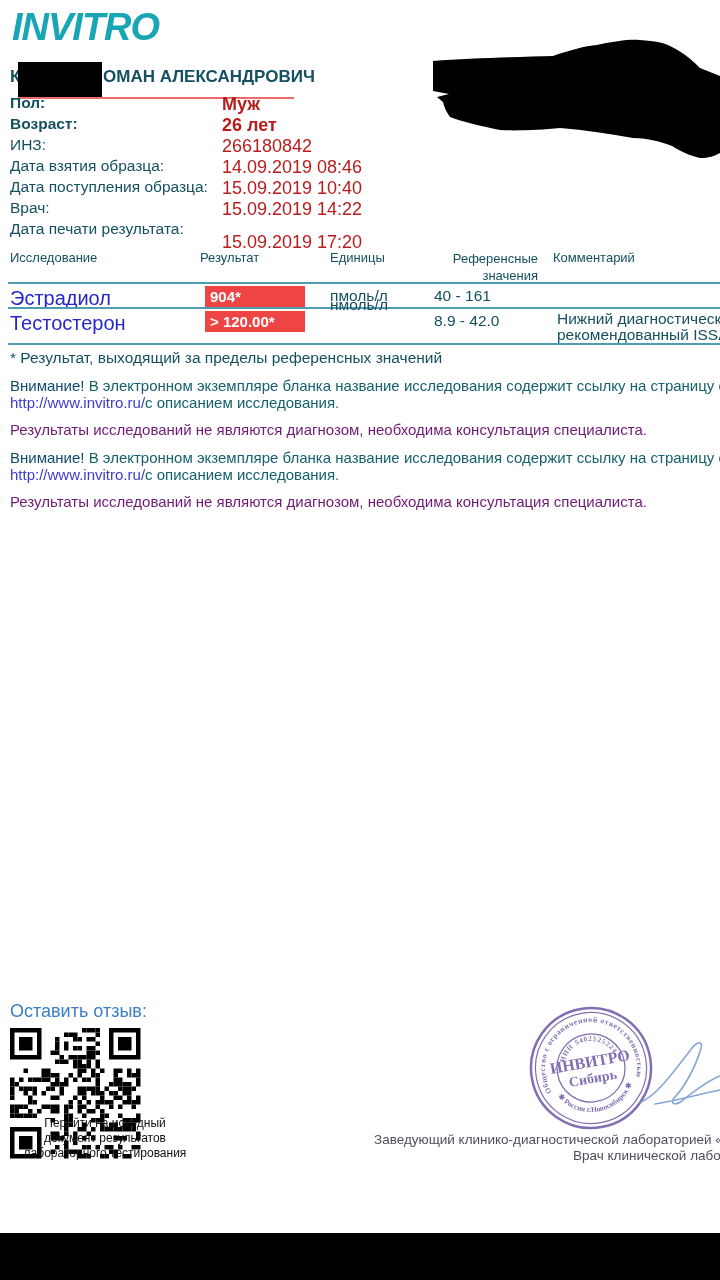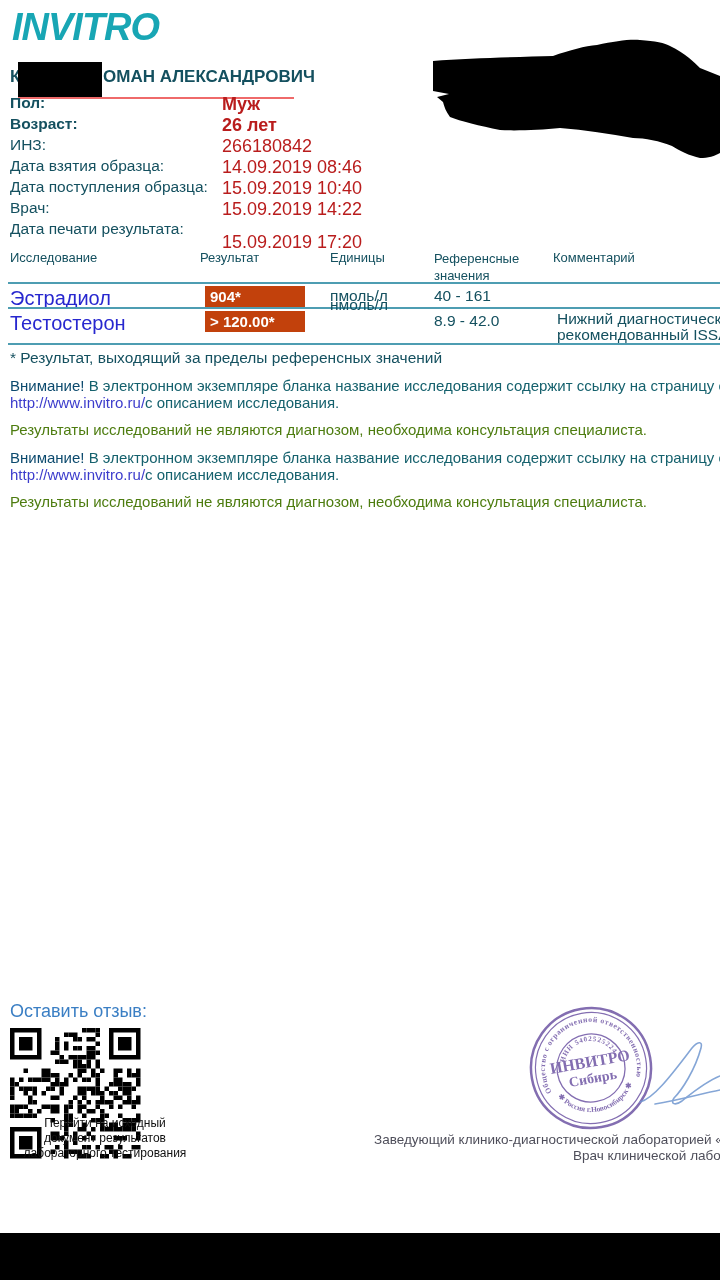--- a/index.html
+++ b/index.html
@@ -17,30 +17,30 @@
   .name-underline{left:18px;top:97px;width:276px;height:2px;background:#ef6a6a;}
   .name-rest{left:103px;top:67px;font-size:17px;font-weight:bold;color:#14505f;}
   .f-label{left:10px;font-size:15.5px;color:#14505f;}
   .f-value{left:222px;font-size:18px;color:#b91c1c;}
   .bold{font-weight:bold;}
 
   
   .th{font-size:13px;color:#14505f;}
   .rule{height:2px;background:#4e9db2;left:8px;width:712px;}
   .test-name{font-size:20px;color:#2727cf;}
-  .res-box{width:100px;height:21px;background:#c2410c;color:#fff;font-size:15px;font-weight:bold;line-height:21px;padding-left:5px;box-sizing:border-box;}
+  .res-box{width:100px;height:21px;background:#ef4444;color:#fff;font-size:15px;font-weight:bold;line-height:21px;padding-left:5px;box-sizing:border-box;}
   .cell{font-size:15.5px;color:#14505f;}
   .footnote{left:10px;top:349px;font-size:15.5px;color:#14505f;}
 
   
   .w-line{left:10px;font-size:15px;white-space:nowrap;}
   .att{color:#0c4a6e;}
   .teal{color:#15616d;}
   .lnk{color:#3c3ccc;cursor:pointer;}
-  .disc{color:#4d7c0f;}
+  .disc{color:#701a75;}
 
   
   .fb-label{left:10px;top:1001px;font-size:18px;color:#3b7fc4;}
   .qr-wrap{left:10px;top:1028px;width:131px;height:131px;}
   .qr-caption{left:0px;top:1116px;width:210px;text-align:center;font-size:12px;line-height:15px;color:#111;}
 
   
   .cap1{left:374px;top:1132px;font-size:13.5px;color:#4e4e5a;}
   .cap2{left:573px;top:1148px;font-size:13.5px;color:#4e4e5a;}
 
@@ -75,21 +75,21 @@
   <div class="abs f-label" style="top:178px">Дата поступления образца:</div>
   <div class="abs f-value" style="top:178px">15.09.2019 10:40</div>
   <div class="abs f-label" style="top:199px">Врач:</div>
   <div class="abs f-value" style="top:199px">15.09.2019 14:22</div>
   <div class="abs f-label" style="top:220px">Дата печати результата:</div>
   <div class="abs f-value" style="top:232px">15.09.2019 17:20</div>
 
   <div class="abs th" style="left:10px;top:250px">Исследование</div>
   <div class="abs th" style="left:200px;top:250px">Результат</div>
   <div class="abs th" style="left:330px;top:250px">Единицы</div>
-  <div class="abs th" style="left:434px;top:250px;width:104px;line-height:17px;">Референсные значения</div>
+  <div class="abs th" style="left:434px;top:250px;width:104px;line-height:17px;text-align:right;">Референсные значения</div>
   <div class="abs th" style="left:553px;top:250px">Комментарий</div>
 
   <div class="abs rule" style="top:282px"></div>
 
   <div class="abs test-name" style="left:10px;top:287px">Эстрадиол</div>
   <div class="abs res-box" style="left:205px;top:286px">904*</div>
   <div class="abs cell" style="left:330px;top:287px">пмоль/л</div>
   <div class="abs cell" style="left:434px;top:287px">40 - 161</div>
 
   <div class="abs rule" style="top:307px"></div>

